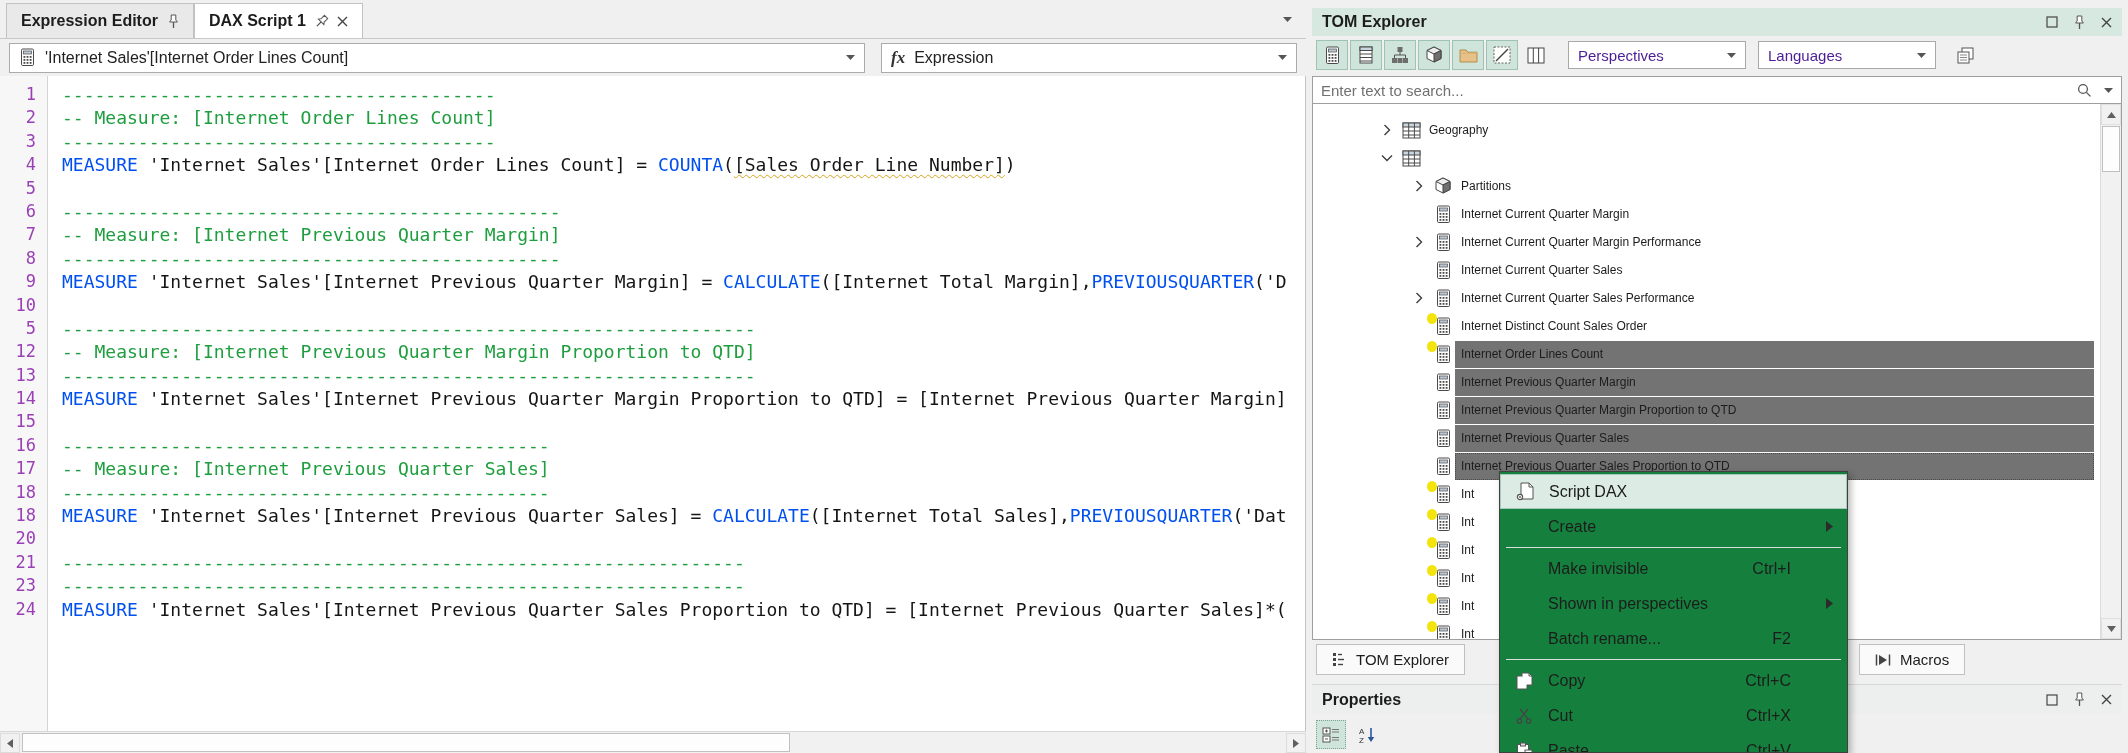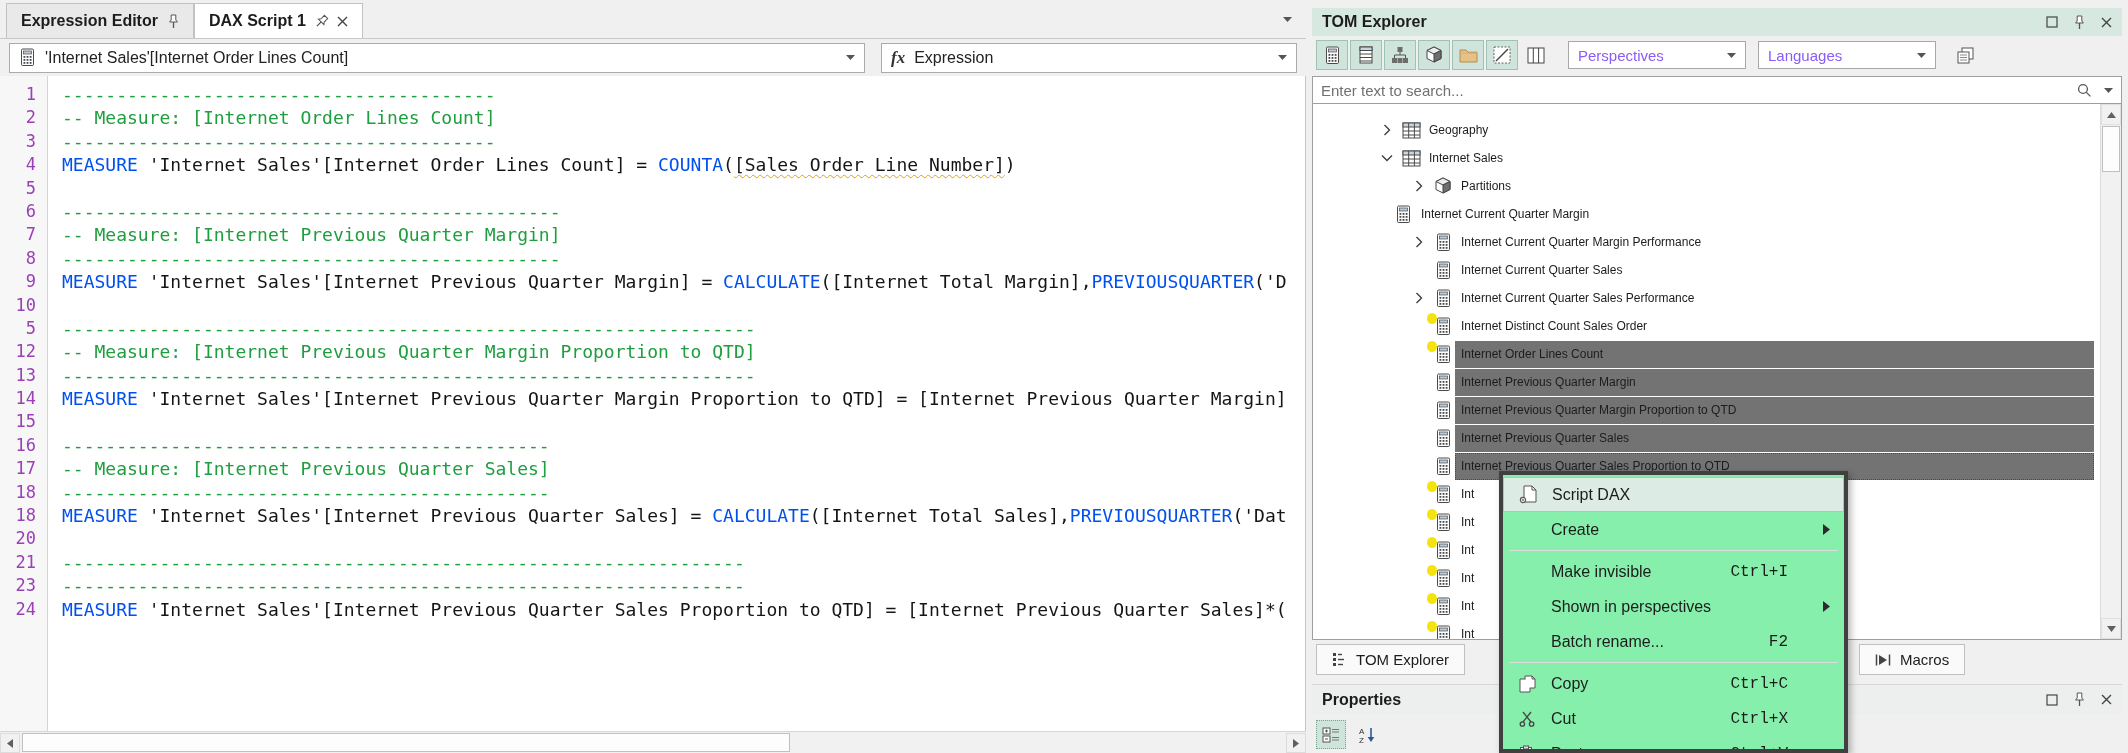--- a/index.html
+++ b/index.html
@@ -49,21 +49,21 @@
                 display:flex; align-items:center; padding:0 10px; }
   .panel-title { font-weight:bold; font-size:16px; }
   .win-icons { margin-left:auto; display:flex; gap:16px; align-items:center; }
 
   .tom-toolbar { position:absolute; top:36px; left:0; right:6px; height:38px; background:#f0f0f0;
                  display:flex; align-items:center; padding:0 4px; }
   .tbtn { width:32px; height:30px; display:flex; align-items:center; justify-content:center; margin-right:2px;
           border:1px solid transparent; }
   .tbtn.on { background:#cfe5db; border:1px solid #9fc3b2; }
   .tcombo { width:178px; height:28px; background:#fff; border:1px solid #a8a8a8; display:flex; align-items:center;
-            gap:8px; padding:0 9px; font-size:15px; color:#8b5cf6; }
+            gap:8px; padding:0 9px; font-size:15px; color:#4c1d95; }
   .tcombo .caret { margin-left:auto; }
   .tcombo.persp { margin-left:14px; } .tcombo.lang { margin-left:12px; }
   .dup-btn { margin-left:14px; width:30px; height:28px; display:flex; align-items:center; justify-content:center; }
 
   .search-row { position:absolute; top:76px; left:0; right:6px; height:28px; background:#fff;
                 border:1px solid #9f9f9f; display:flex; align-items:center; padding:0 8px; gap:12px; }
   .search-row input { flex:1; border:none; outline:none; font-size:15px; font-family:"Liberation Sans",sans-serif; color:#333; }
   .search-row input::placeholder { color:#707070; }
 
   .tree { position:absolute; top:104px; left:0; right:6px; height:536px; background:#fff;
@@ -88,27 +88,27 @@
   .dtab.tom { left:4px; } .dtab.macros { left:547px; }
 
   .props-header { position:absolute; top:684px; left:0; right:6px; height:30px; background:#edefef;
                   border-top:1px solid #d8d8d8; display:flex; align-items:center; padding:0 10px; }
   .props-toolbar { position:absolute; top:716px; left:0; right:6px; height:37px; background:#f0f0f0;
                    display:flex; align-items:center; gap:6px; padding:0 4px; }
   .pbtn { width:30px; height:29px; display:flex; align-items:center; justify-content:center; }
   .pbtn.on { background:#cfe5db; border:1px dotted #78a290; }
 
   
-  #context-menu { position:absolute; left:1499px; top:471px; width:349px; height:282px; background:#86efac;
-                  border:4px solid #404040; box-shadow:3px 3px 7px rgba(0,0,0,.28); z-index:50; padding-top:2px; overflow:hidden; }
+  #context-menu { position:absolute; left:1499px; top:471px; width:349px; height:282px; background:#15803d;
+                  border:1px solid #404040; box-shadow:3px 3px 7px rgba(0,0,0,.28); z-index:50; padding-top:2px; overflow:hidden; }
   .mitem { height:35px; display:flex; align-items:center; padding:0 12px 0 8px; font-size:16px; position:relative; }
   .mitem.hl { background:#dcebe3; border:1px solid #a5cabb; }
   .micon { flex:0 0 32px; width:32px; display:flex; justify-content:center; }
   .mlabel { margin-left:8px; }
-  .mshortcut { margin-left:auto; padding-right:44px;font-family:Liberation Mono, monospace; }
+  .mshortcut { margin-left:auto; padding-right:44px; }
   .msub { position:absolute; right:14px; top:12px; }
   .msep { height:1px; background:#dcdcdc; margin:3px 6px; }
 </style>
 </head>
 <body>
 
 <div id="app">
 
   <section id="editor-panel">
     <div class="tabstrip">
@@ -372,42 +372,39 @@
                 <path d="M1 1.5l5 5 5-5" fill="none" stroke="#3f3f3f" stroke-width="1.4"></path>
               </svg>
             </span>
             <span class="ticon">
               <svg width="19" height="17" viewBox="0 0 19 17">
                 <rect x="1" y="1" width="17" height="15" fill="#fff" stroke="#4a4a4a"></rect>
                 <rect x="1" y="1" width="17" height="4" fill="#c9d6df" stroke="#4a4a4a"></rect>
                 <path d="M1 9h17M1 13h17M6.7 1v15M12.4 1v15" stroke="#4a4a4a" fill="none"></path>
               </svg>
             </span>
-            <span class="tlabel-box">
-              <span>Internet Sales</span>
-            </span>
           </div>
           <div class="trow" style="padding-left: 94px;">
             <span class="exp">
               <svg width="8" height="12" viewBox="0 0 8 12">
                 <path d="M1.5 1l5 5-5 5" fill="none" stroke="#3f3f3f" stroke-width="1.4"></path>
               </svg>
             </span>
             <span class="ticon">
               <svg width="18" height="18" viewBox="0 0 18 18">
                 <path d="M9 1l7 3.5v8L9 16 2 12.5v-8z" fill="#fff" stroke="#444"></path>
                 <path d="M9 1l7 3.5L9 8 2 4.5z" fill="#ededed" stroke="#444"></path>
                 <path d="M9 8l7-3.5v8L9 16z" fill="#6f6f6f" stroke="#444"></path>
               </svg>
             </span>
             <span class="tlabel-box">
               <span>Partitions</span>
             </span>
           </div>
-          <div class="trow" style="padding-left: 54px;">
+          <div class="trow" style="padding-left: 94px;">
             <span class="exp"></span>
             <span class="ticon">
               <svg width="17" height="19" viewBox="0 0 17 19">
                 <rect x="2.5" y="1" width="12" height="16.5" rx="1.2" fill="#fdfdfd" stroke="#4a4a4a"></rect>
                 <rect x="4.5" y="3" width="8" height="3" fill="#b9c8d4" stroke="#4a4a4a" stroke-width="0.7"></rect>
                 <g fill="#4a4a4a">
                   <rect x="4.5" y="8" width="1.8" height="1.8"></rect>
                   <rect x="7.6" y="8" width="1.8" height="1.8"></rect>
                   <rect x="10.7" y="8" width="1.8" height="1.8"></rect>
                   <rect x="4.5" y="11" width="1.8" height="1.8"></rect>

